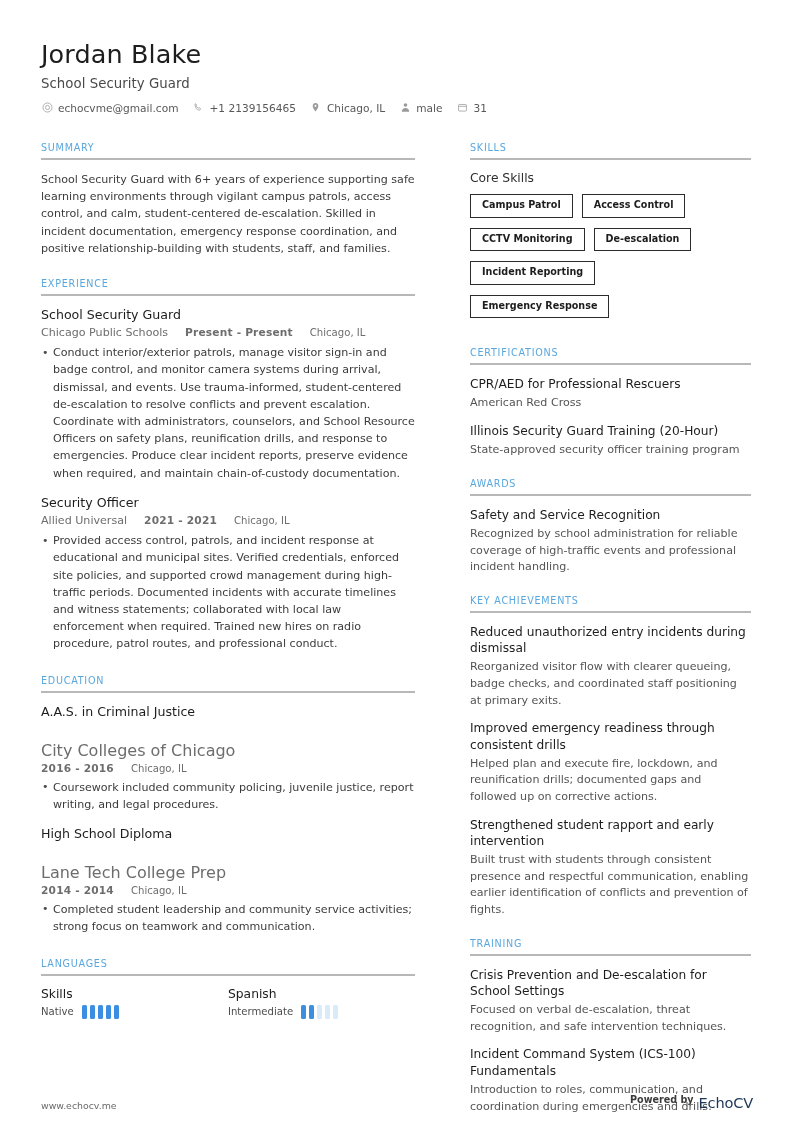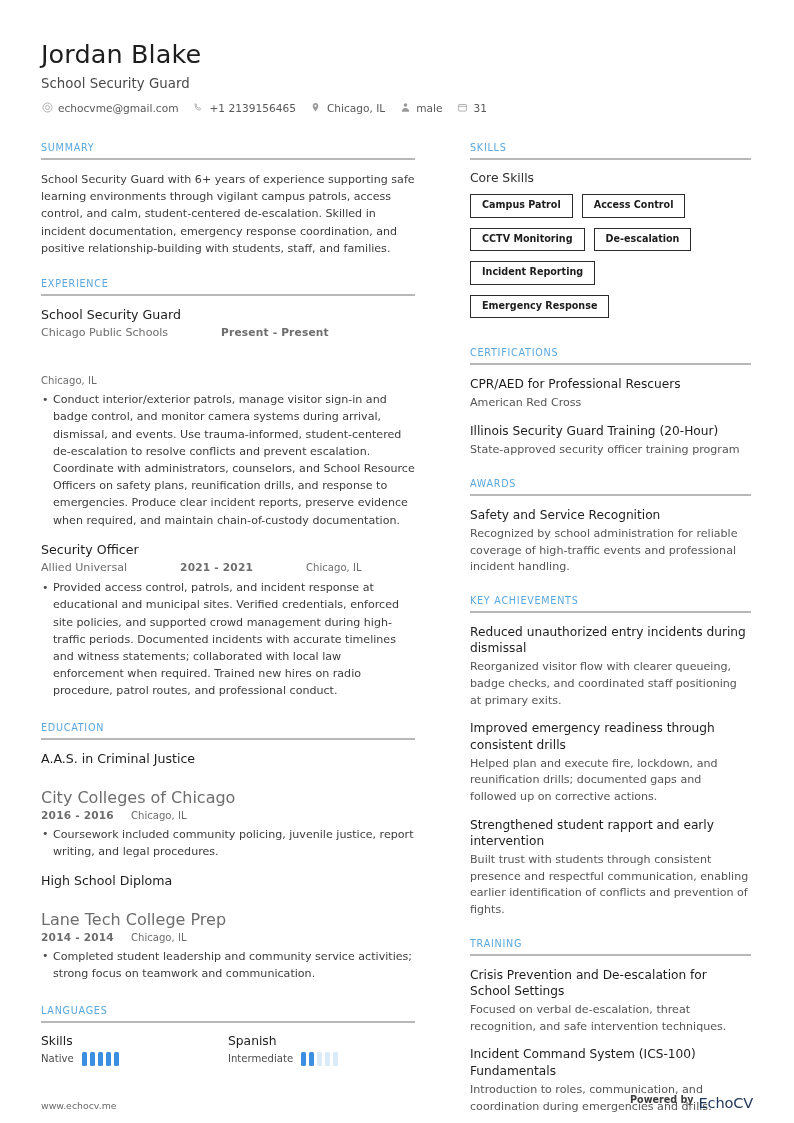--- a/index.html
+++ b/index.html
@@ -112,21 +112,20 @@
     color: #1d1d1d;
     line-height: 1.3;
     font-weight: 400;
   }
   .entry-meta {
     display: flex;
     align-items: baseline;
     flex-wrap: wrap;
     margin-top: 3px;
     color: #6d6d6d;
-    gap: 36px;
   }
   .meta-org { font-size: 11.1px; margin-right: 17px; }
   .meta-dates { font-size: 10.6px; margin-right: 17px; letter-spacing: .2px; font-weight: bold; }
   .meta-loc { font-size: 10.1px; }
   .meta-line {
     margin-top: 20px;
     color: #6d6d6d;
     font-size: 16px;
   }
   .meta-line2 {

